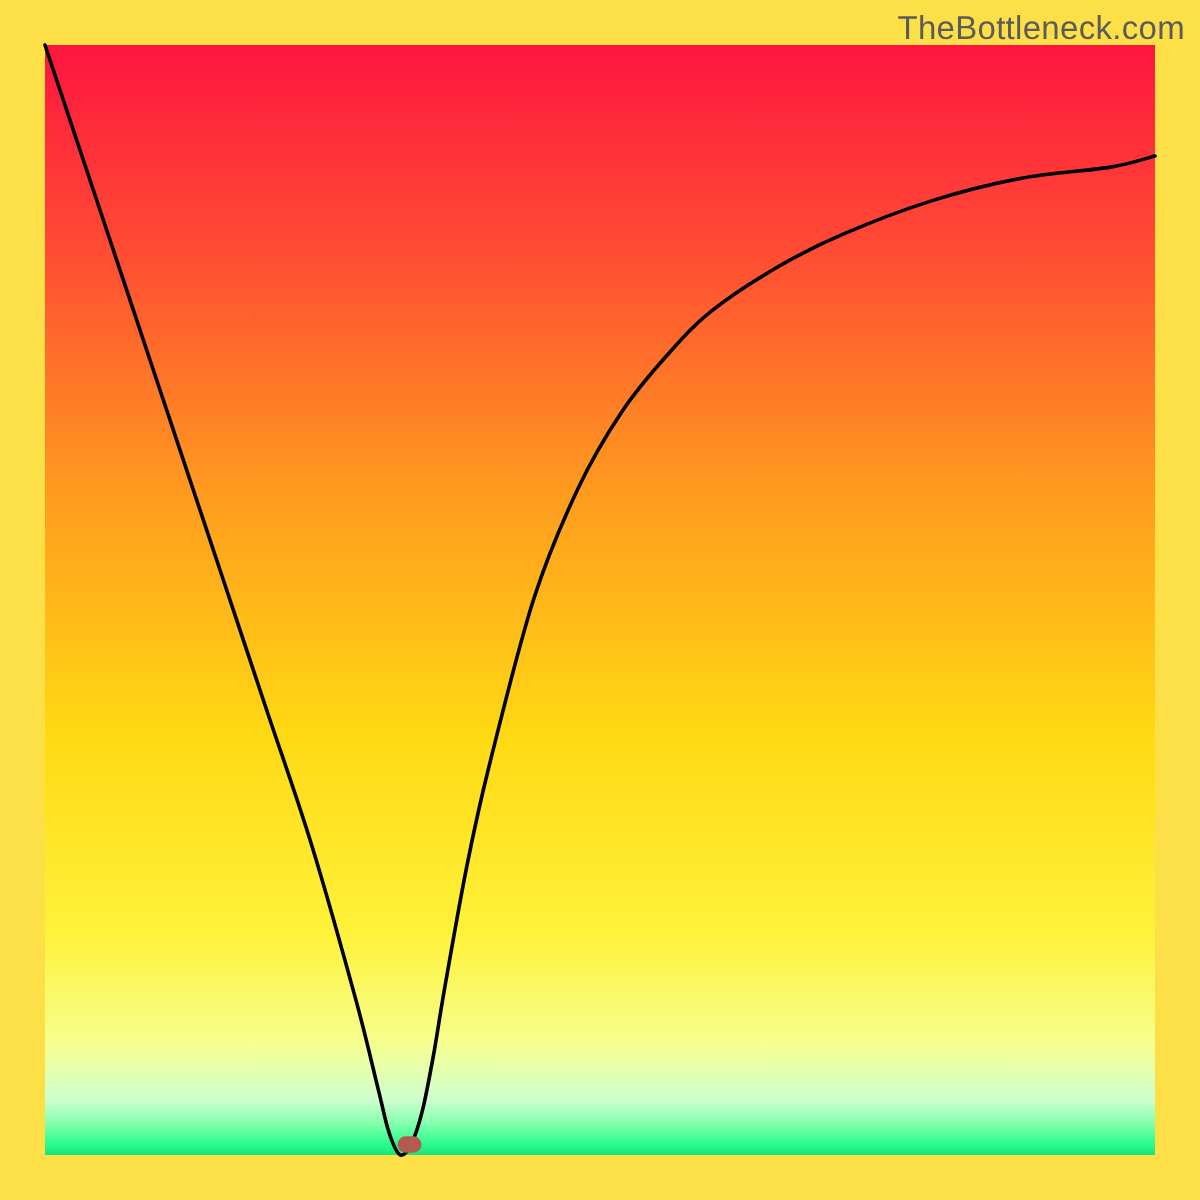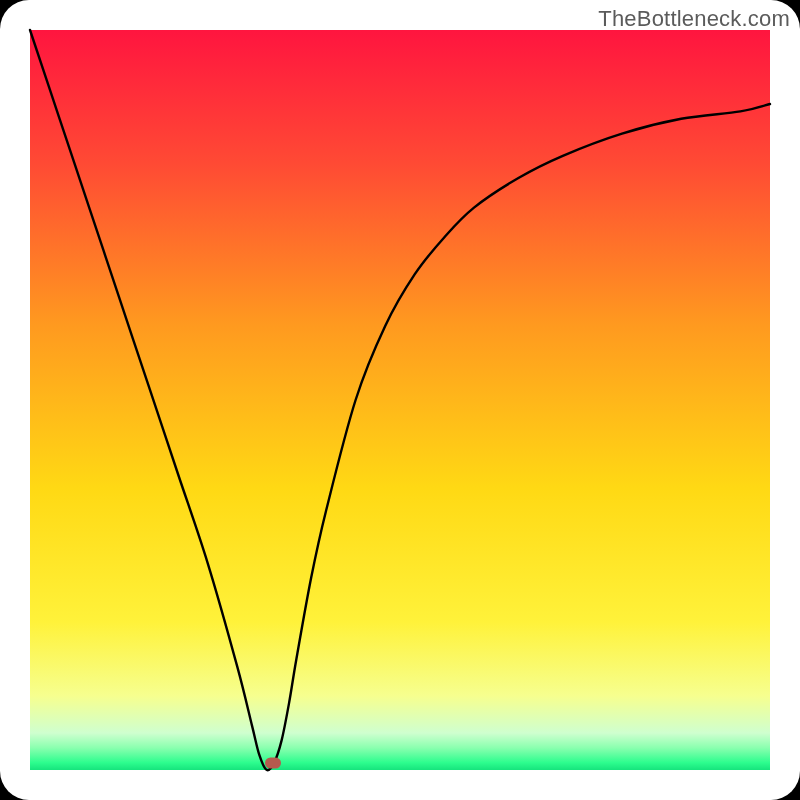--- a/index.html
+++ b/index.html
@@ -10,22 +10,21 @@
     background: #000;
     overflow: hidden;
     font-family: Arial, Helvetica, sans-serif;
   }
   .frame {
     position: absolute;
     left: 0;
     top: 0;
     width: 800px;
     height: 800px;
-    background: #ffffff;
-    border-radius: 29px;
+    background: #fde047;
   }
   .plot {
     position: absolute;
     left: 30px;
     top: 30px;
     width: 740px;
     height: 740px;
     
   }
   .watermark {

